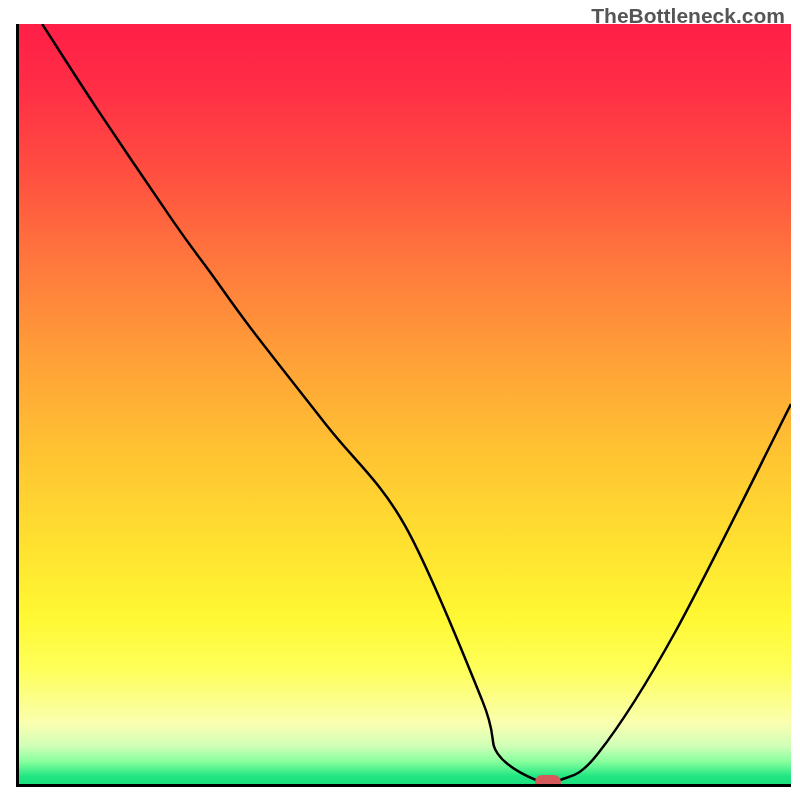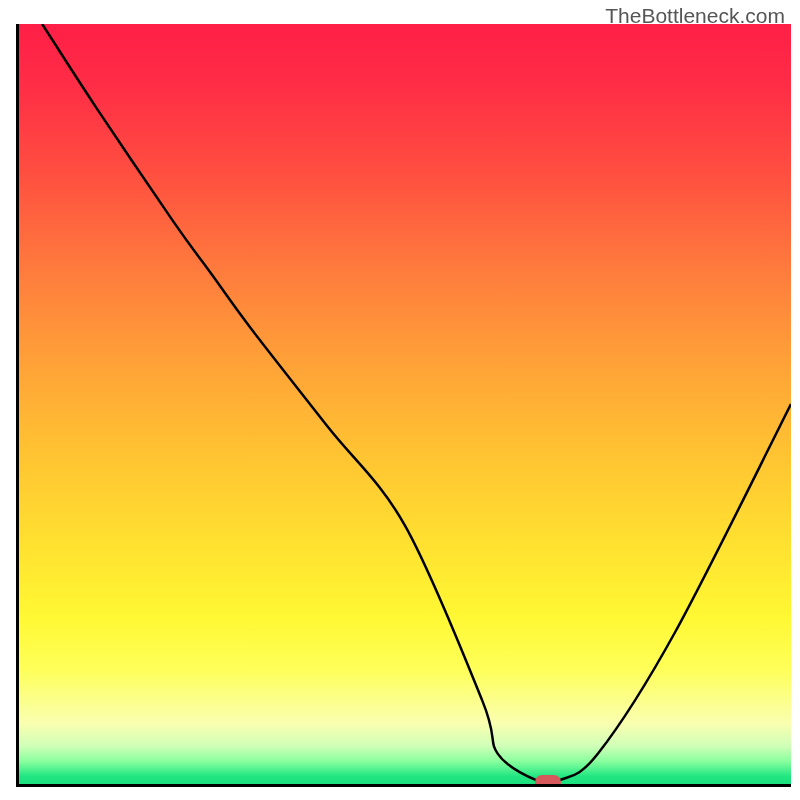--- a/index.html
+++ b/index.html
@@ -14,21 +14,21 @@
     position: relative;
     width: 800px;
     height: 800px;
   }
   .watermark {
     position: absolute;
     top: 4px;
     right: 15px;
     color: #555;
     font-size: 21px;
-    font-weight: normal;
+    font-weight: bold;
     z-index: 100;
   }
   .plot-area {
     position: absolute;
     left: 16px;
     top: 24px;
     width: 772px;
     height: 760px;
     border-left: 3px solid black;
     border-bottom: 3px solid black;

